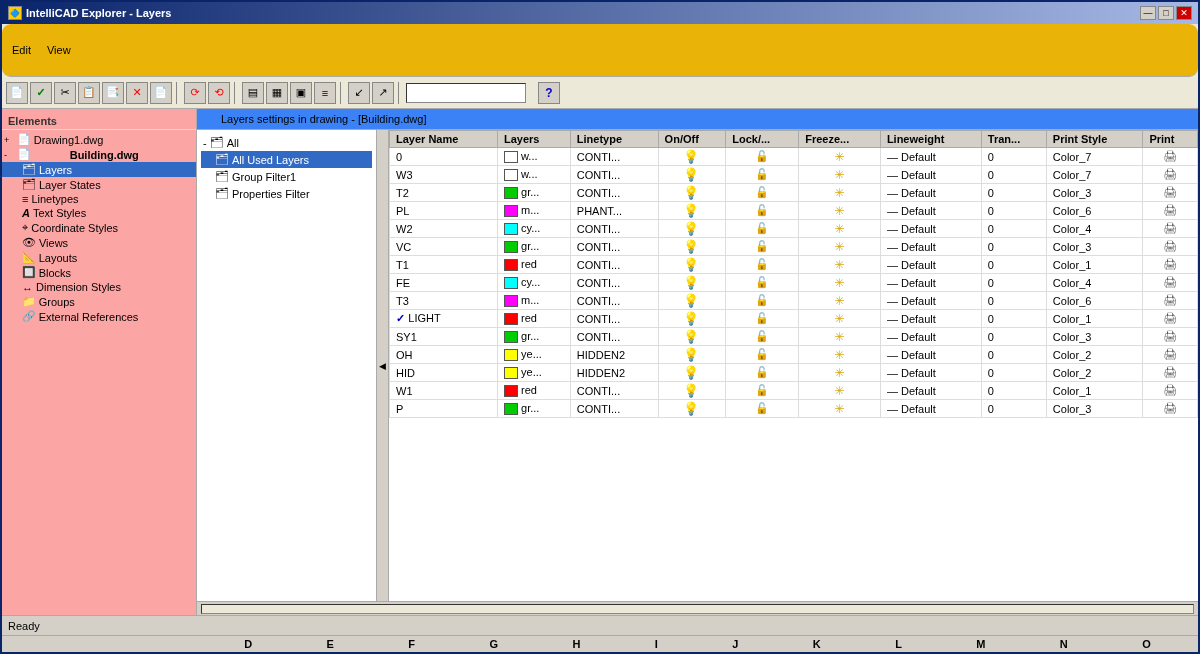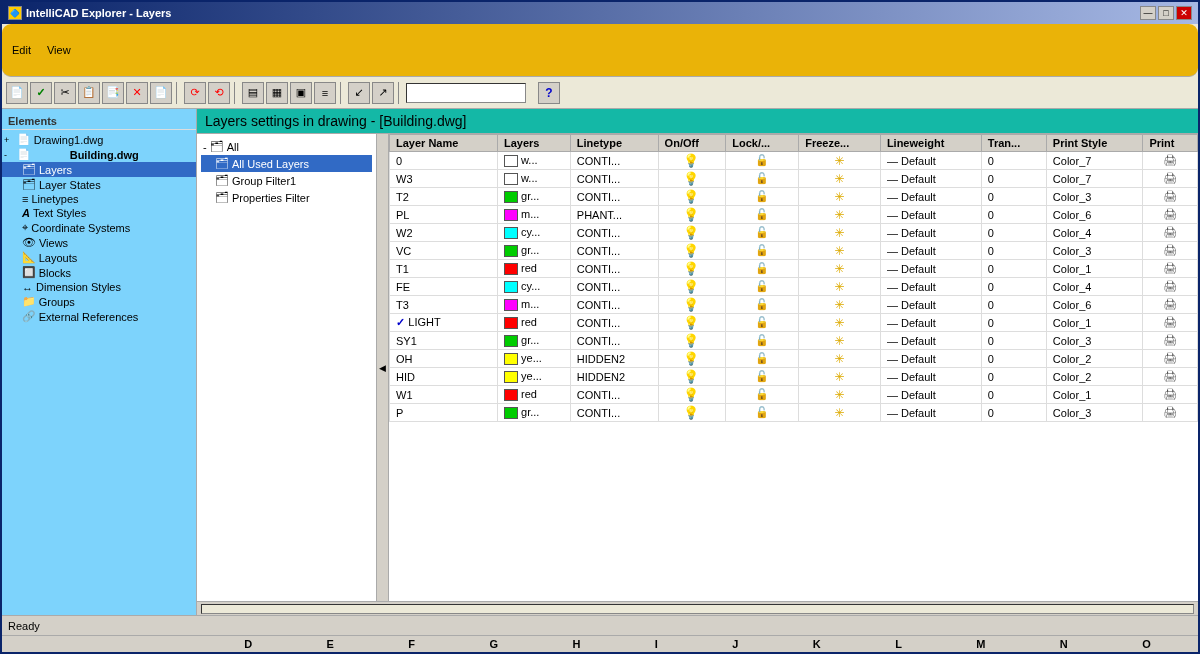--- a/index.html
+++ b/index.html
@@ -18,28 +18,28 @@
     .menu-item { padding: 2px 6px; cursor: pointer; font-size: 11px; }
 
     .toolbar { background: #ece9d8; border-bottom: 1px solid #aaa; padding: 3px 4px; display: flex; align-items: center; gap: 2px; height: 32px; }
     .tb-btn { width: 22px; height: 22px; background: #d4d0c8; border: 1px solid #888; display: flex; align-items: center; justify-content: center; cursor: pointer; font-size: 11px; }
     .tb-separator { width: 4px; height: 22px; border-left: 1px solid #888; margin: 0 2px; }
     .tb-search { height: 20px; width: 120px; border: 1px inset #888; background: white; padding: 0 4px; font-size: 11px; }
     .tb-help { width: 22px; height: 22px; background: #d4d0c8; border: 1px solid #888; display: flex; align-items: center; justify-content: center; cursor: pointer; font-size: 12px; font-weight: bold; color: #0000cc; }
 
     .main-content { display: flex; flex: 1; overflow: hidden; }
 
-    .sidebar { width: 195px; background: #7dd3fc; border-right: 1px solid #aaa; overflow-y: auto; padding: 4px 0; }
+    .sidebar { width: 195px; background: #fca5a5; border-right: 1px solid #aaa; overflow-y: auto; padding: 4px 0; }
     .sidebar-header { padding: 2px 6px; font-weight: bold; font-size: 11px; color: #333; border-bottom: 1px solid #ddd; margin-bottom: 2px; }
     .tree-item { display: flex; align-items: center; padding: 1px 4px; cursor: pointer; font-size: 11px; gap: 3px; white-space: nowrap; }
     .tree-item.selected { background: #316ac5; color: white; }
     .tree-expand { font-size: 9px; width: 10px; cursor: pointer; }
 
     .right-panel { flex: 1; display: flex; flex-direction: column; overflow: hidden; }
-    .right-header { padding: 4px 8px; font-size: 14px; background: #14b8a6; border-bottom: 1px solid #aaa; }
+    .right-header { padding: 4px 24px; font-size: 11px; background: #3b82f6; border-bottom: 1px solid #aaa; }
 
     .filter-tree { width: 180px; background: white; border-right: 1px solid #aaa; padding: 4px; overflow-y: auto; }
     .filter-item { display: flex; align-items: center; gap: 3px; padding: 2px 2px; cursor: pointer; font-size: 11px; }
     .filter-item.selected { background: #316ac5; color: white; }
 
     .layers-panel { display: flex; flex: 1; overflow: hidden; }
     .layers-table-area { flex: 1; overflow: auto; background: white; }
 
     table { border-collapse: collapse; width: 100%; font-size: 11px; }
     thead th { background: #d4d0c8; border: 1px solid #aaa; padding: 2px 6px; text-align: left; font-weight: bold; white-space: nowrap; position: sticky; top: 0; z-index: 1; cursor: pointer; }
@@ -125,21 +125,21 @@
       <div class="tree-item" style="padding-left:20px;">
         <span>≡</span>
         <span>Linetypes</span>
       </div>
       <div class="tree-item" style="padding-left:20px;">
         <span style="font-style:italic;font-weight:bold;">A</span>
         <span>Text Styles</span>
       </div>
       <div class="tree-item" style="padding-left:20px;">
         <span>⌖</span>
-        <span>Coordinate Systems</span>
+        <span>Coordinate Styles</span>
       </div>
       <div class="tree-item" style="padding-left:20px;">
         <span>👁</span>
         <span>Views</span>
       </div>
       <div class="tree-item" style="padding-left:20px;">
         <span>📐</span>
         <span>Layouts</span>
       </div>
       <div class="tree-item" style="padding-left:20px;">

